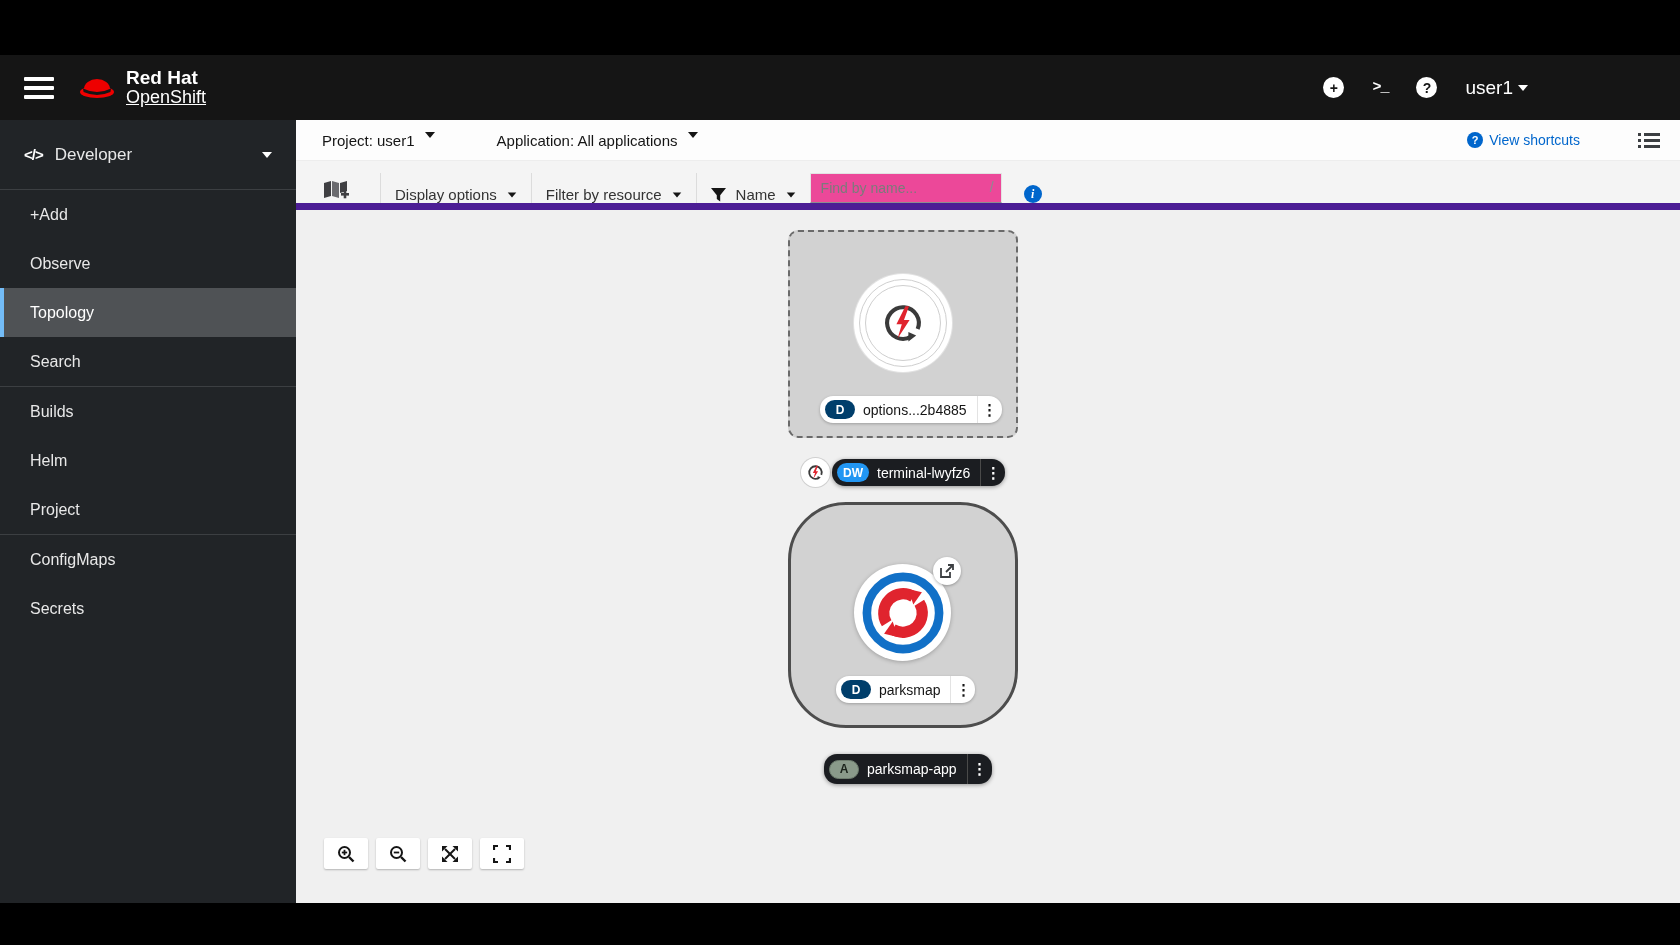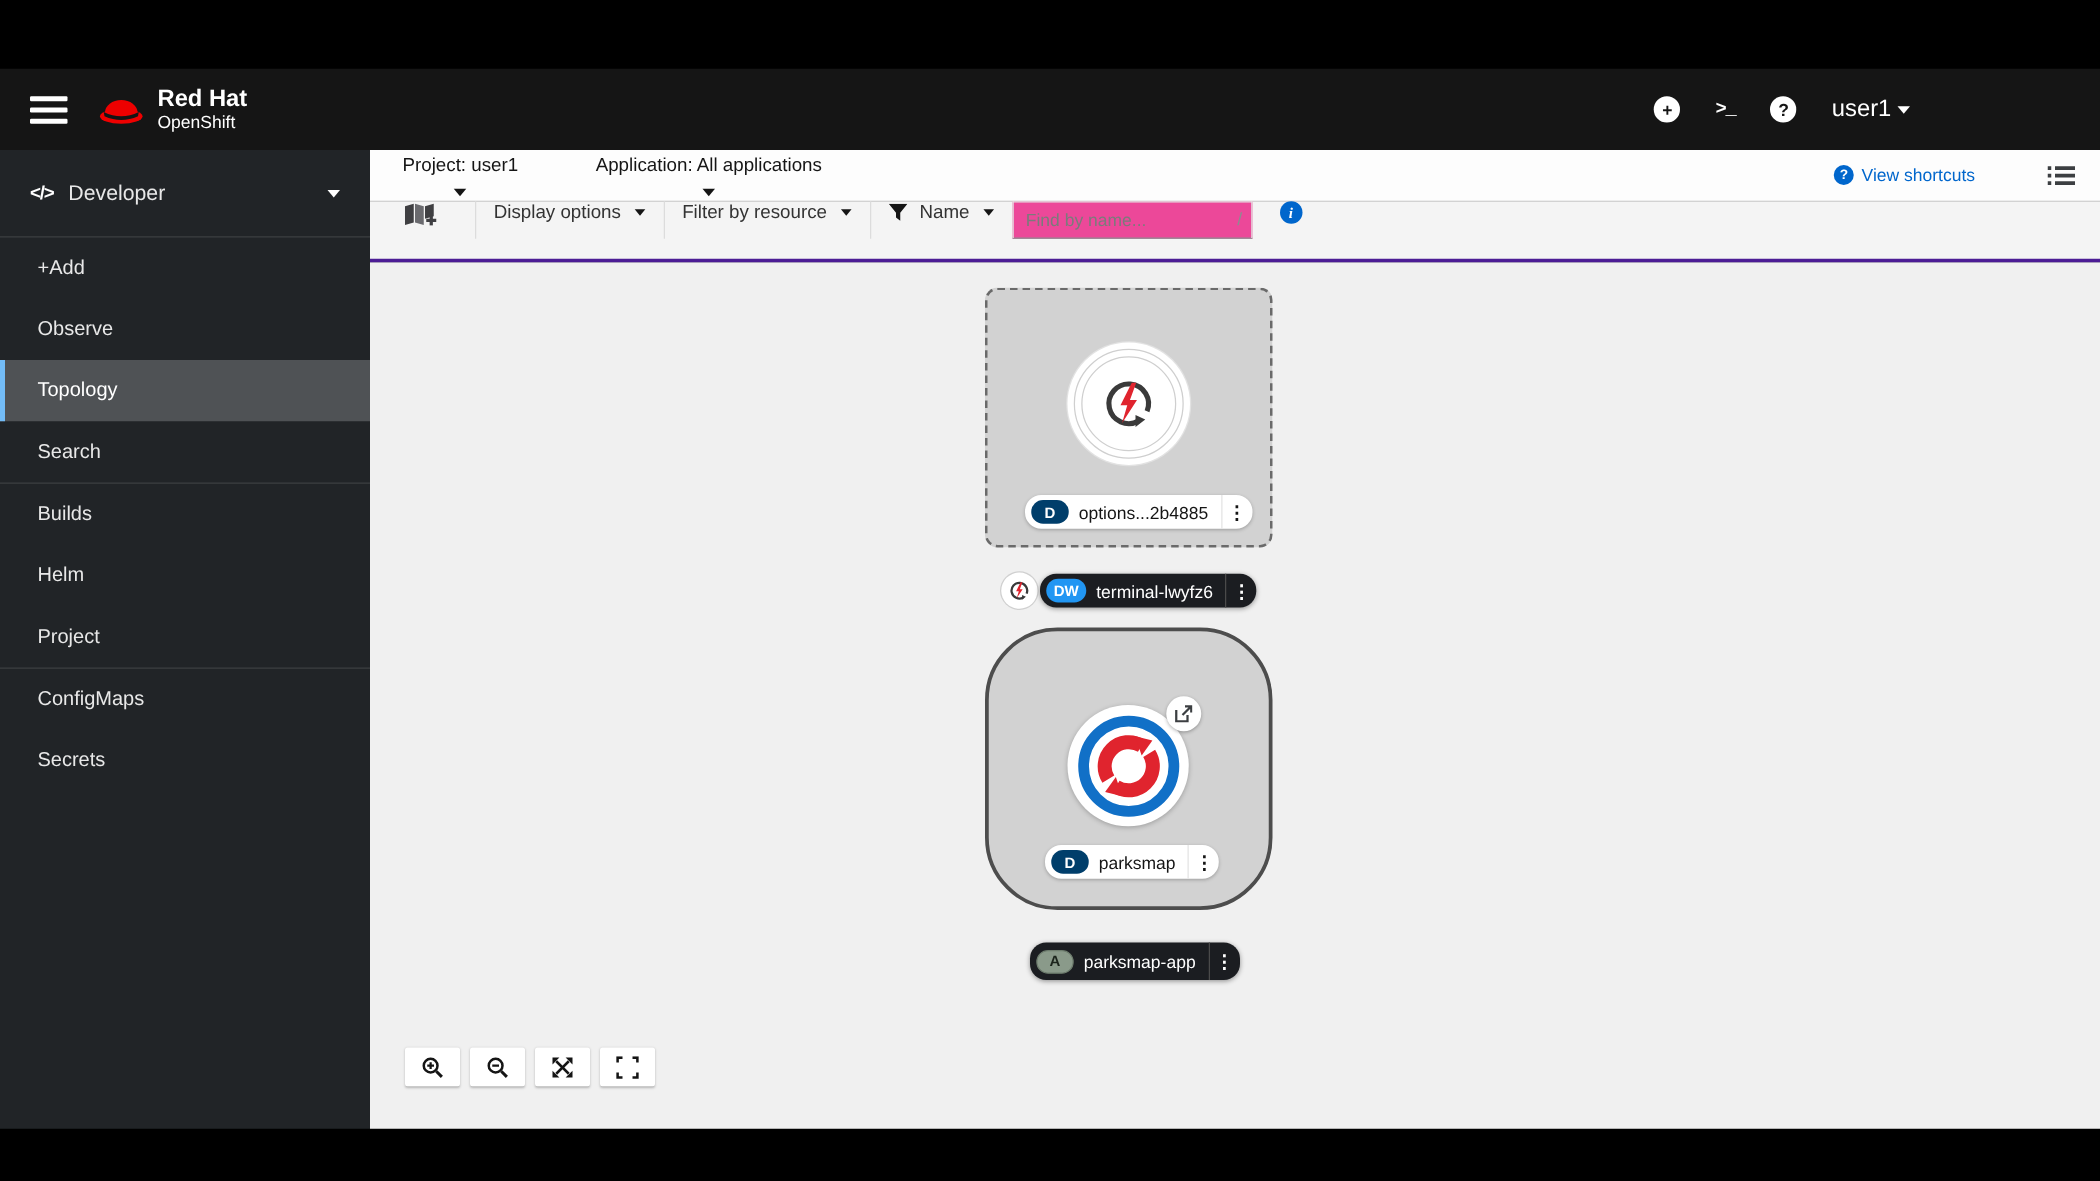--- a/index.html
+++ b/index.html
@@ -9,21 +9,21 @@
 
   
   .masthead { position:absolute; left:0; top:55px; width:1680px; height:65px;
     background:#151515; display:flex; align-items:center; }
   .burger { width:30px; height:22px; margin-left:24px; display:flex; flex-direction:column;
     justify-content:space-between; cursor:pointer; }
   .burger span { display:block; height:4px; background:#fff; border-radius:1px; }
   .brand { display:flex; align-items:center; margin-left:22px; gap:8px; }
   .brand-txt { color:#fff; line-height:1.05; }
   .brand-l1 { font-weight:bold; font-size:19px; }
-  .brand-l2 { font-weight:normal; font-size:14px; }
+  .brand-l2 { font-weight:normal; font-size:18px;text-decoration:underline; }
   .mast-right { margin-left:auto; display:flex; align-items:center; gap:28px; margin-right:152px; }
   .circ-ico { width:21px; height:21px; border-radius:50%; background:#fff; color:#151515;
     display:flex; align-items:center; justify-content:center; font-weight:bold; font-size:14px; }
   .term-ico { color:#fff; font-family:"Liberation Mono", monospace; font-size:15px; font-weight:bold; letter-spacing:-1px; }
   .user-menu { color:#fff; font-size:19px; display:flex; align-items:center; gap:5px; }
   .caret { display:inline-block; width:0; height:0; border-left:5px solid transparent;
     border-right:5px solid transparent; border-top:6px solid currentColor; }
 
   
   .sidebar { position:absolute; left:0; top:120px; width:296px; height:783px;
@@ -34,32 +34,32 @@
   .code-ico { color:#fff; font-weight:bold; font-size:15px; letter-spacing:-1px; }
   .nav-group { padding:0; border-bottom:1px solid #3c3f42; }
   .nav-group:last-child { border-bottom:none; }
   .nav-item { height:49px; display:flex; align-items:center; padding-left:26px;
     font-size:16px; cursor:pointer; border-left:4px solid transparent; }
   .nav-item.selected { background:#4f5255; border-left:4px solid #73bcf7; color:#fff; }
 
   
   .ctxbar { position:absolute; left:296px; top:120px; width:1384px; height:41px;
     background:#fdfdfd; border-bottom:1px solid #ededed; display:flex; align-items:center; }
-  .ctx-item { display:flex; align-items:center; gap:10px; font-size:15px; color:#151515; cursor:pointer;flex-direction:column; }
+  .ctx-item { display:flex; align-items:flex-start; gap:10px; font-size:15px; color:#151515; cursor:pointer; }
   .ctx-item .caret { color:#151515; }
   .ctx-project { margin-left:26px; }
   .ctx-app { margin-left:62px; }
   .ctx-right { margin-left:auto; display:flex; align-items:center; margin-right:20px; gap:58px; }
   .shortcuts { display:flex; align-items:center; gap:6px; color:#06c; font-size:14px; cursor:pointer; }
   .q-blue { width:16px; height:16px; border-radius:50%; background:#06c; color:#fff; font-size:11px;
     font-weight:bold; display:flex; align-items:center; justify-content:center; }
 
   
   .filterbar { position:absolute; left:296px; top:161px; width:1384px; height:49px;
-    background:#f4f4f4; border-bottom:3px solid #4c1d95; display:flex; align-items:flex-start; }
+    background:#f4f4f4; border-bottom:7px solid #4c1d95; display:flex; align-items:flex-end; }
   .fb-sep { width:1px; height:30px; background:#dcdcdc; margin:0 14px; }
   .fb-item { display:flex; align-items:center; gap:10px; font-size:15px; color:#333; cursor:pointer; }
   .fb-item .caret { color:#151515; transform:scale(.85); }
   .map-btn { margin-left:26px; margin-right:16px; cursor:pointer; display:flex; align-items:center; }
   .find-wrap { position:relative; margin-left:14px; }
   .find-input { width:192px; height:30px; background:#ec4899; border:1px solid #e3e3e3;
     border-bottom:1px solid #8a8d90; font-size:14px; padding:0 24px 0 10px; color:#333;
     font-family:"Liberation Sans", sans-serif; }
   .find-input::placeholder { color:#7b7b7b; }
   .slash-hint { position:absolute; right:8px; top:6px; color:#8a8d90; font-size:14px; }

